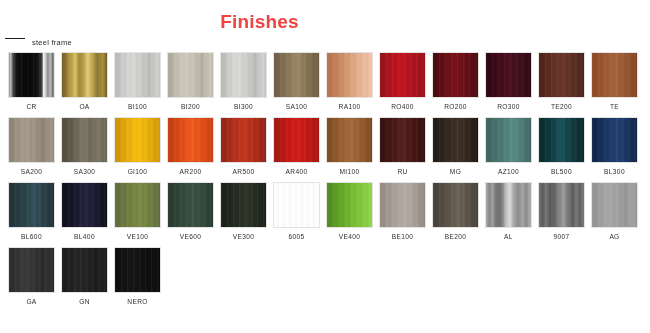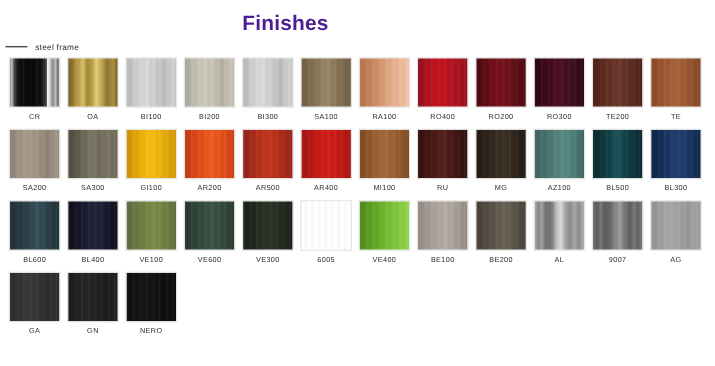--- a/index.html
+++ b/index.html
@@ -9,27 +9,27 @@
     font-family:"Liberation Sans","DejaVu Sans",sans-serif;
     overflow:hidden;
     position:relative;
   }
   .page-title{
     position:absolute;
     top:11px;left:0;width:519px;
     text-align:center;
     font-size:19px;
     font-weight:700;
-    color:#4c1d95;
+    color:#ef4444;
     letter-spacing:0.2px;
   }
   .legend{
     position:absolute;
     top:38px;left:5px;
-    display:flex;align-items:center;gap:7px;
+    display:flex;gap:7px;
   }
   .legend-line{
     display:block;
     width:20px;height:0;
     border-top:1.3px solid #1c1c1c;
   }
   .legend-label{
     font-size:7.5px;
     color:#2b2b2b;
     letter-spacing:0.25px;

